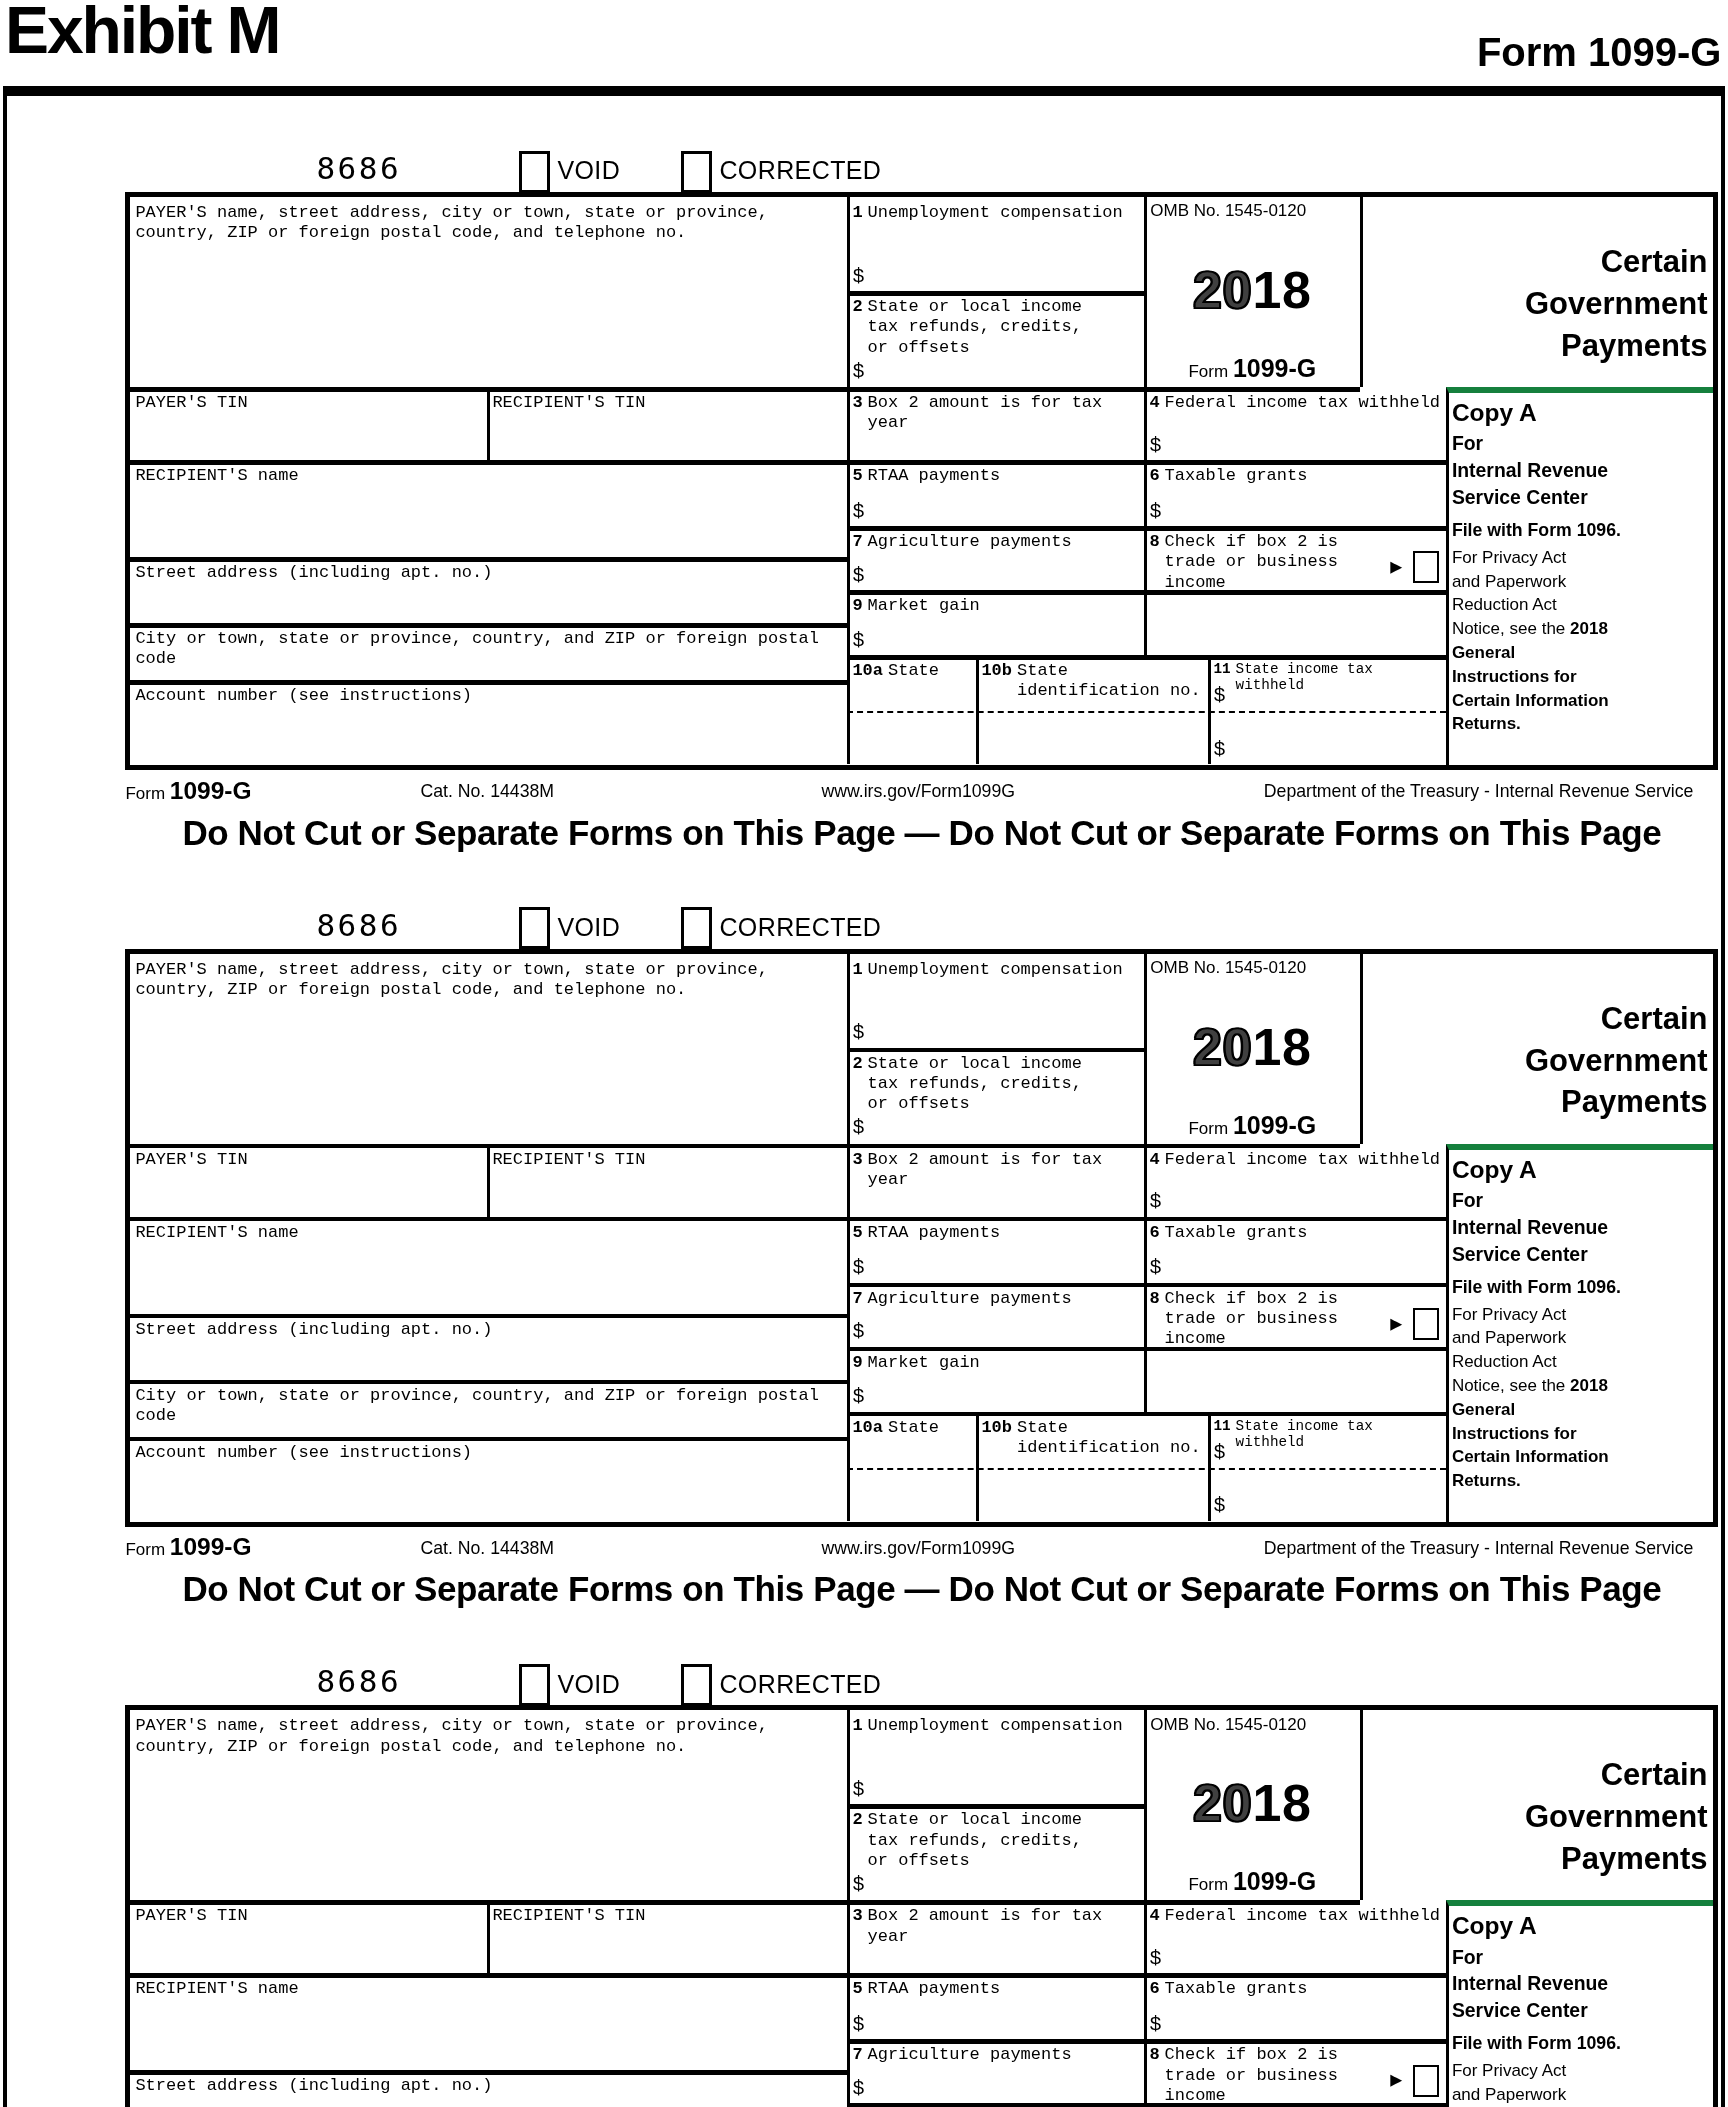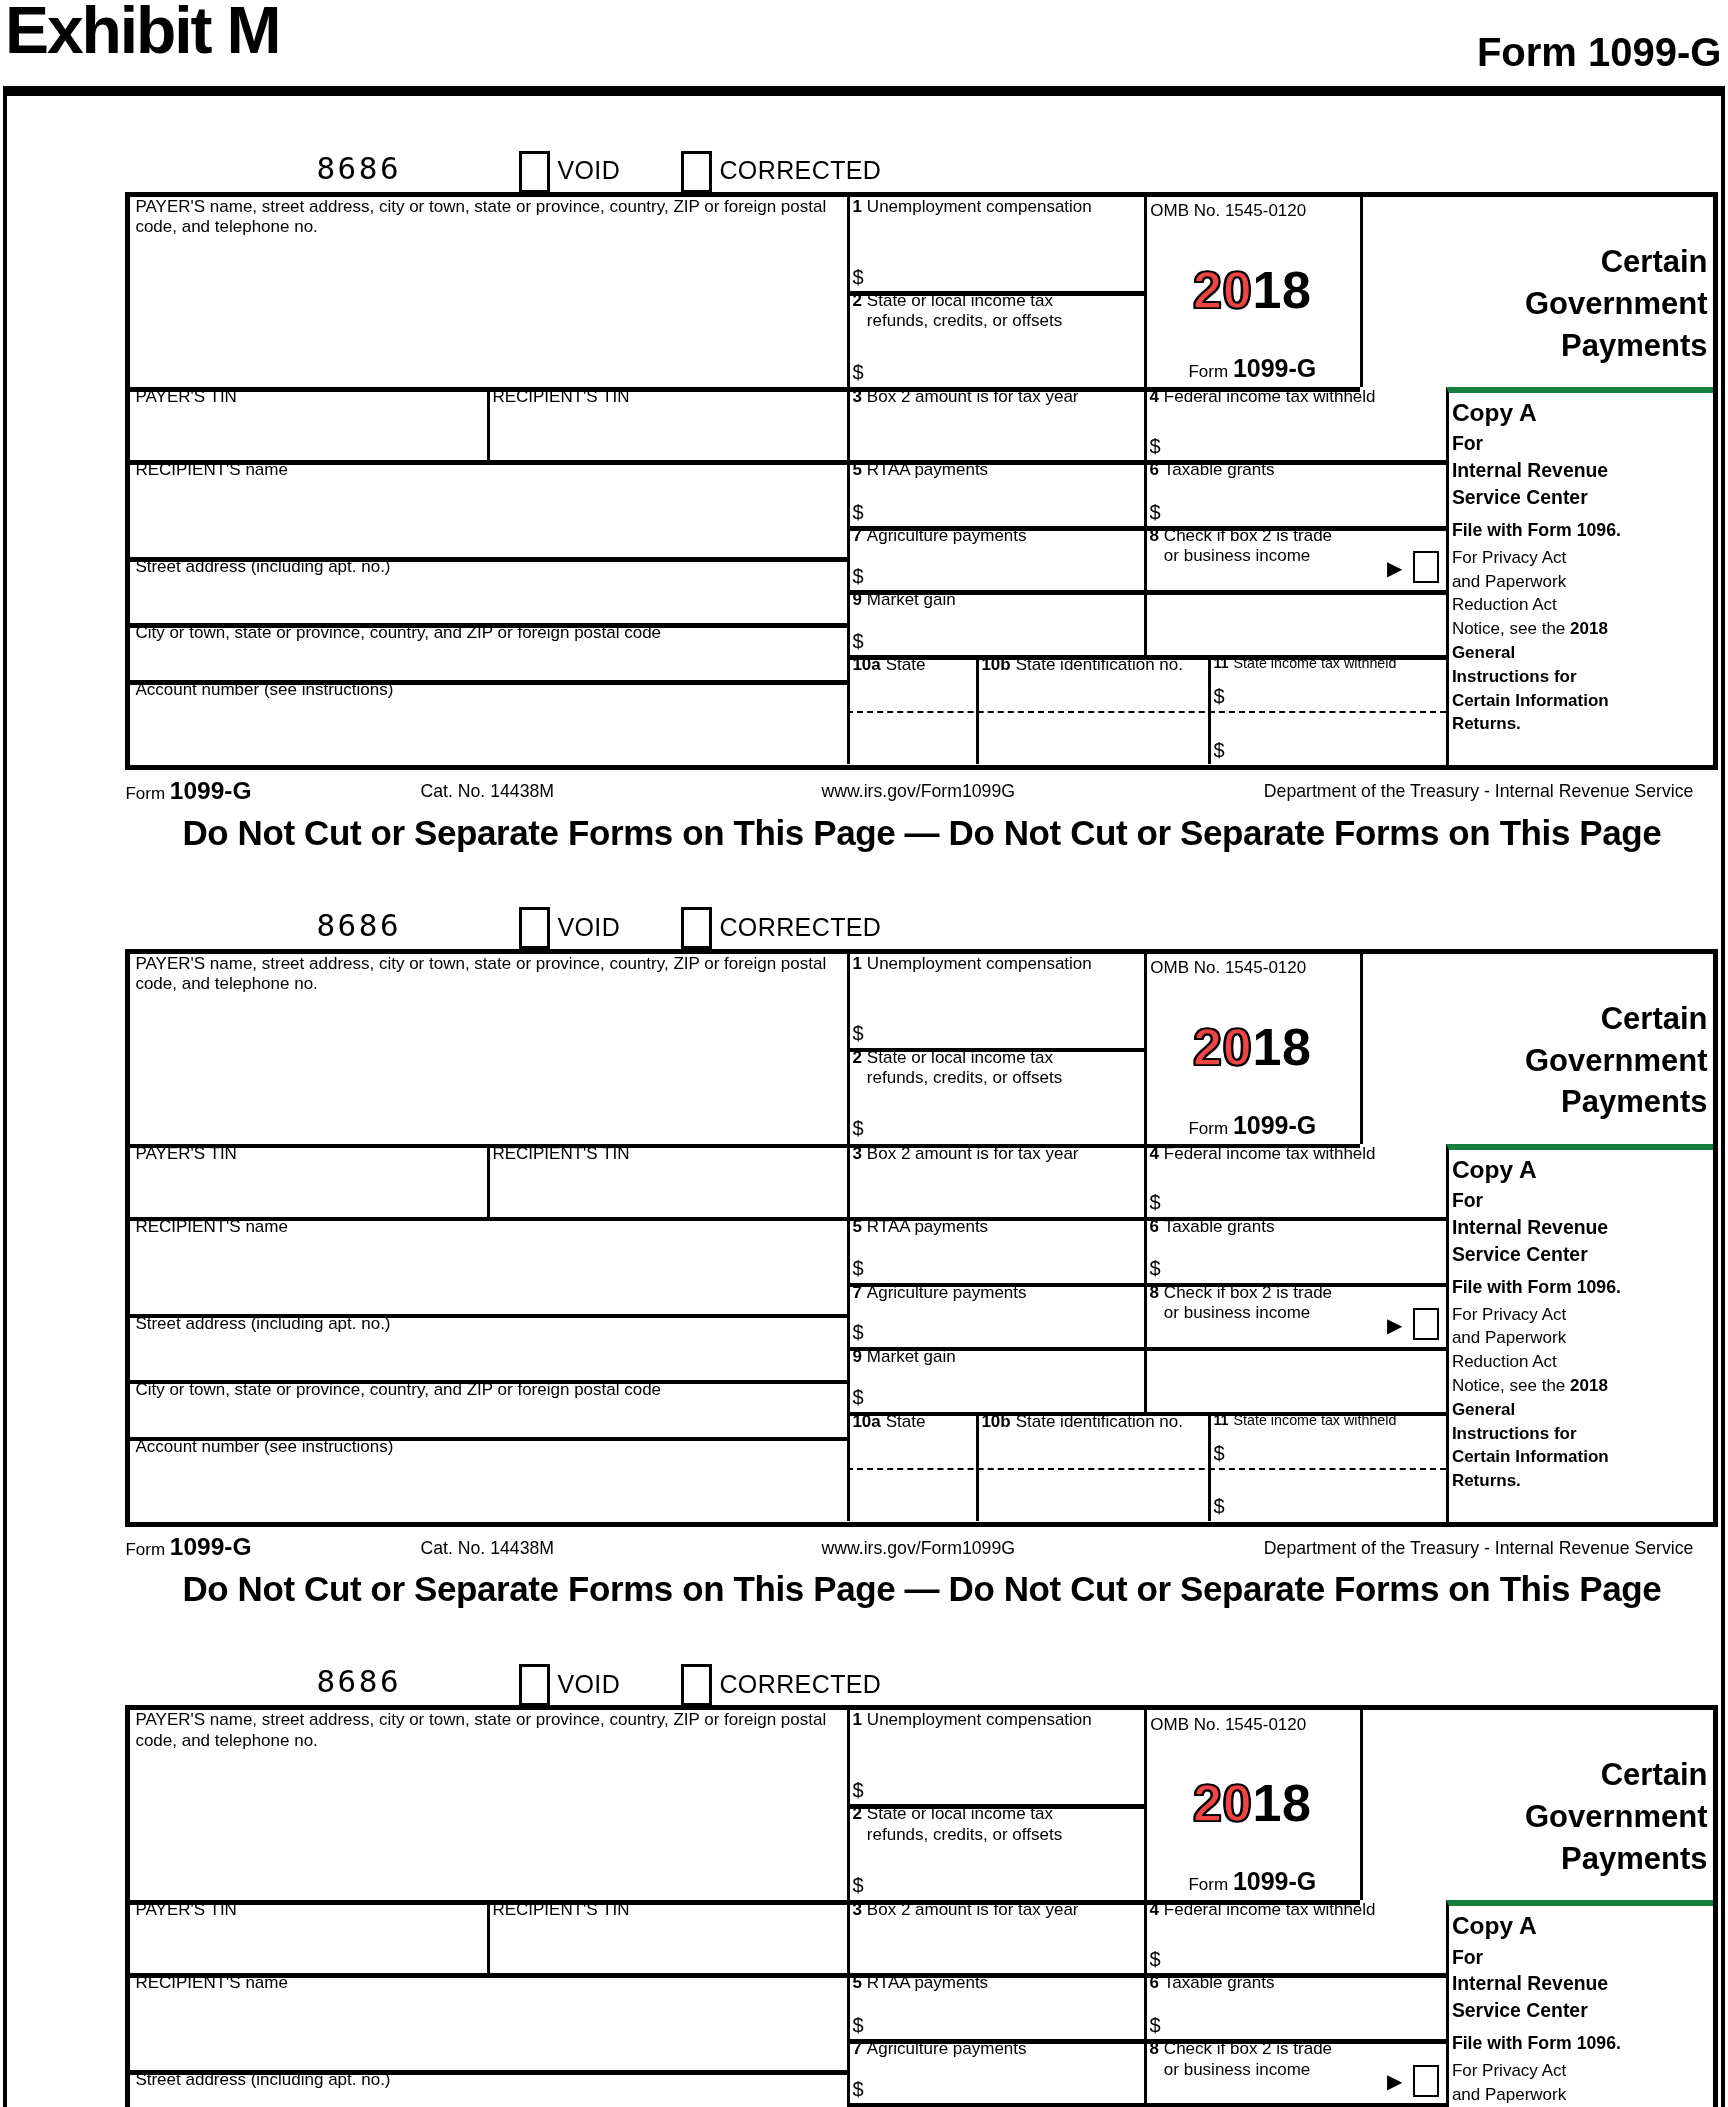--- a/index.html
+++ b/index.html
@@ -19,31 +19,31 @@
   .marks-row{position:relative;height:46px;}
   .print-code{position:absolute;left:191px;bottom:5.9px;font-family:"DejaVu Sans Mono",monospace;font-size:31px;letter-spacing:2.5px;}
   .mark-cb{position:absolute;width:24.5px;height:36px;border:3px solid #000;background:#fff;bottom:-0.8px;}
   .mark-label{position:absolute;bottom:6.7px;font-size:25px;letter-spacing:0.4px;}
 
   .form-box{position:relative;width:1593px;height:578px;border:5px solid #000;box-sizing:border-box;background:#fff;}
   .hline{position:absolute;height:4.6px;background:#000;}
   .vline{position:absolute;width:2.5px;background:#000;}
   .dash{position:absolute;border-top:2.5px dashed #000;height:0;}
 
-  .cell{position:absolute;box-sizing:border-box;padding:0 5px;font-size:17px;line-height:1.2;}
+  .cell{position:absolute;box-sizing:border-box;padding:6px 5px;font-size:17px;line-height:1.2;font-family:Liberation Mono, monospace;}
   .box-label{display:flex;align-items:flex-start;gap:5px;font-size:17px;line-height:1.2;}
   .box-label .bnum{font-weight:bold;}
   .box-label.small{font-size:14.3px;line-height:1.15;}
   .dollar{position:absolute;left:5px;bottom:2.5px;font-size:20px;}
 
   
   .omb-cell{position:absolute;box-sizing:border-box;text-align:center;}
   .omb-label{position:absolute;left:5.9px;top:4.2px;font-size:17px;}
   .year{position:absolute;left:0;right:0;top:63px;font-size:52px;font-weight:bold;letter-spacing:0.8px;}
-  .y20{color:#ef4444;-webkit-text-stroke:1.7px #000;text-shadow:-1.3px -1.3px 0 #000,1.3px -1.3px 0 #000,-1.3px 1.3px 0 #000,1.3px 1.3px 0 #000;text-align:right;}
+  .y20{color:#404040;-webkit-text-stroke:1.7px #000;text-shadow:-1.3px -1.3px 0 #000,1.3px -1.3px 0 #000,-1.3px 1.3px 0 #000,1.3px 1.3px 0 #000;text-align:right;}
   .omb-formid{position:absolute;left:0;right:0;bottom:4.2px;font-size:17px;}
   .omb-formid b{font-size:25px;}
 
   .cgp-title{position:absolute;left:1244px;top:44px;right:5.9px;text-align:right;font-size:31px;font-weight:bold;line-height:1.35;}
 
   
   .copya-cell{position:absolute;left:1316px;top:190px;width:267px;height:378px;box-sizing:border-box;border-left:3.4px solid #000;border-top:6px solid #15803d;text-align:left;padding:5.9px 5.9px 0 2.5px;}
   .ca-copy{font-size:24.5px;font-weight:bold;margin-bottom:3.4px;}
   .ca-big{font-size:19.4px;font-weight:bold;line-height:1.38;}
   .ca-file{font-size:17.7px;font-weight:bold;margin-top:9.3px;}

